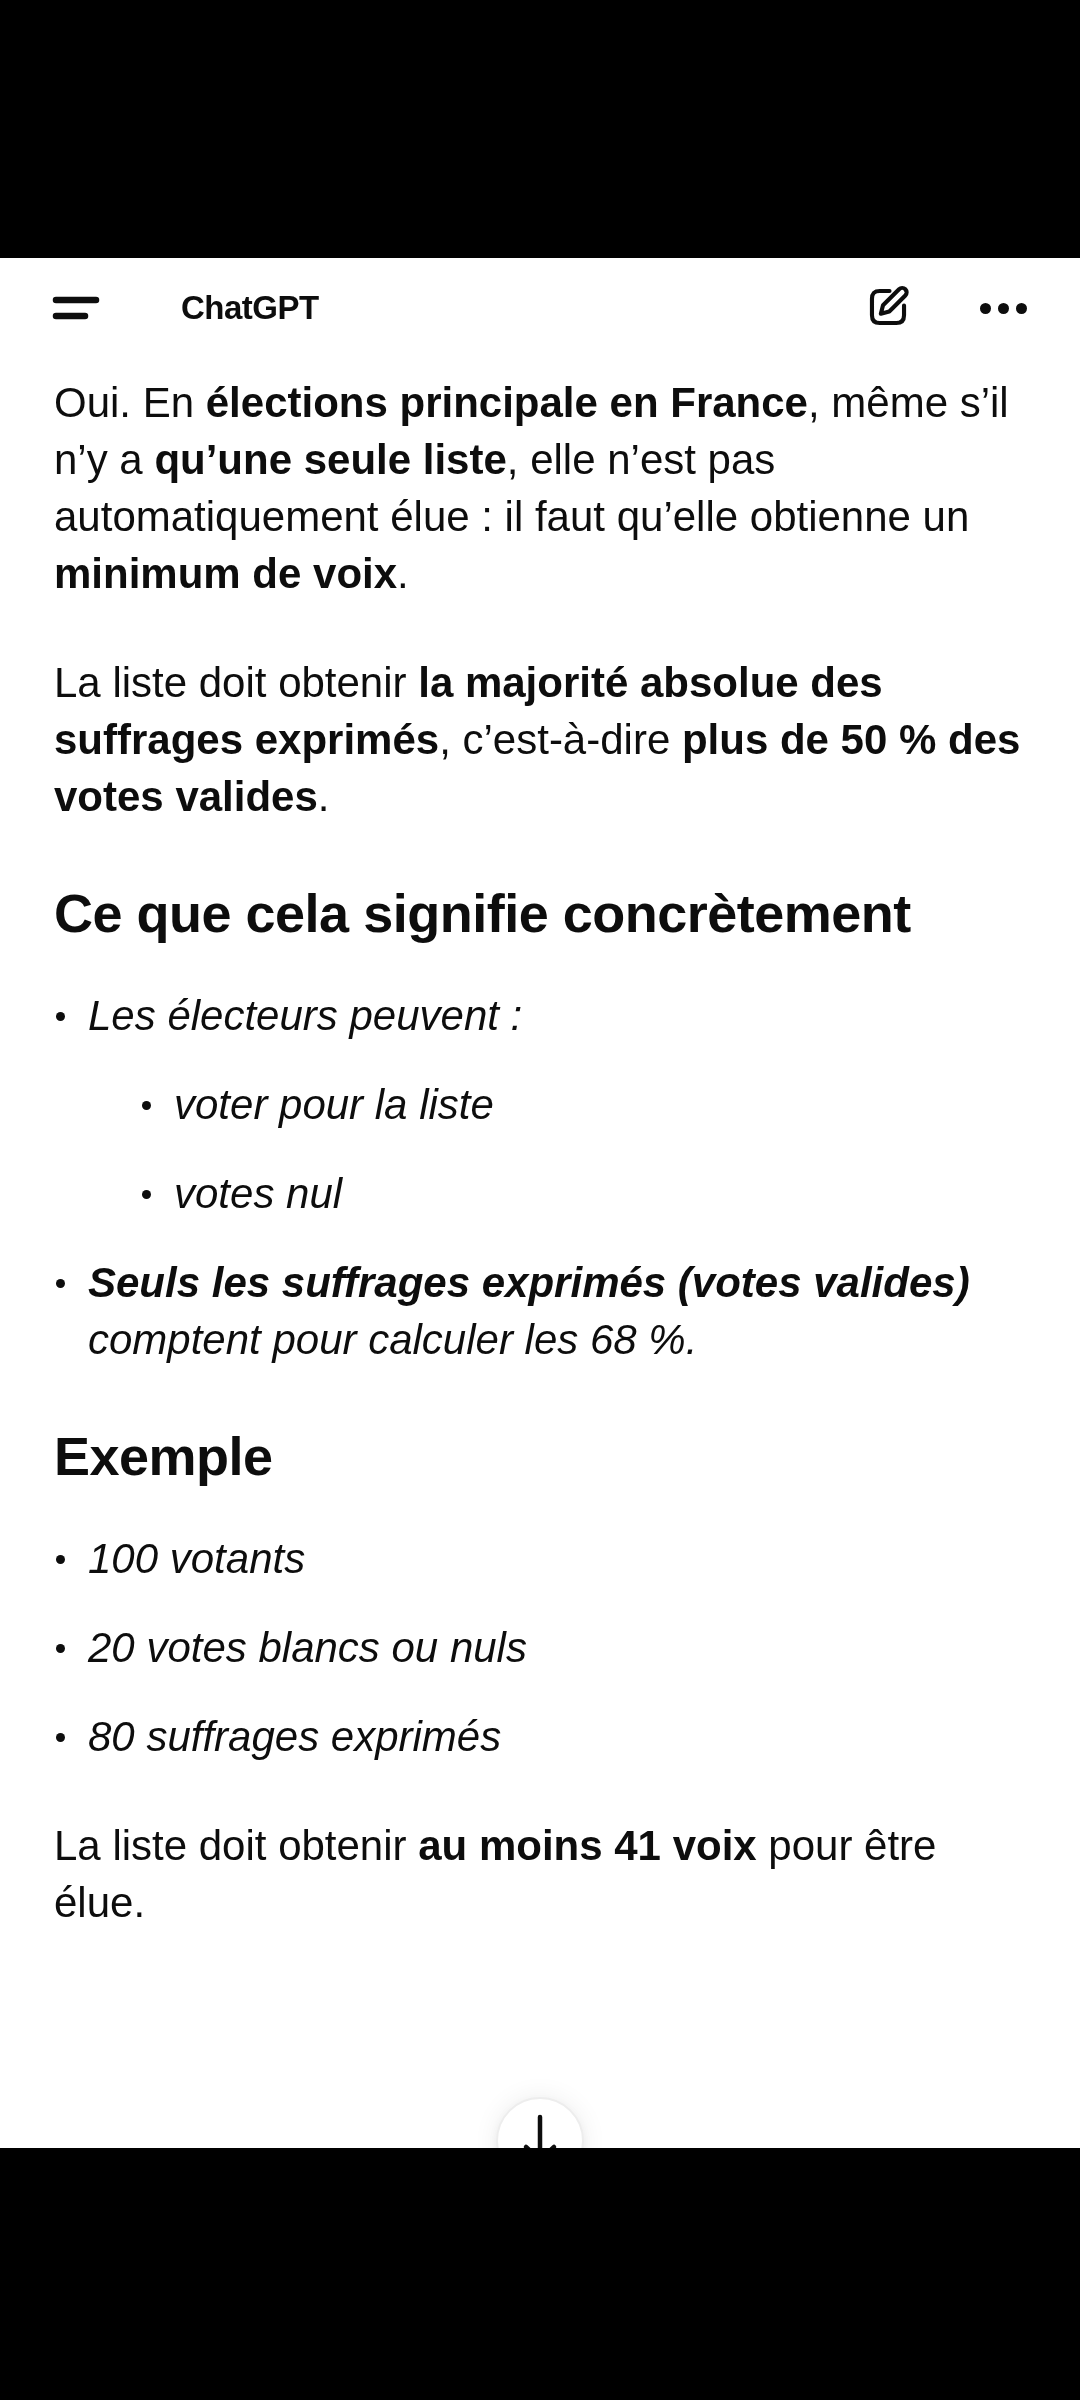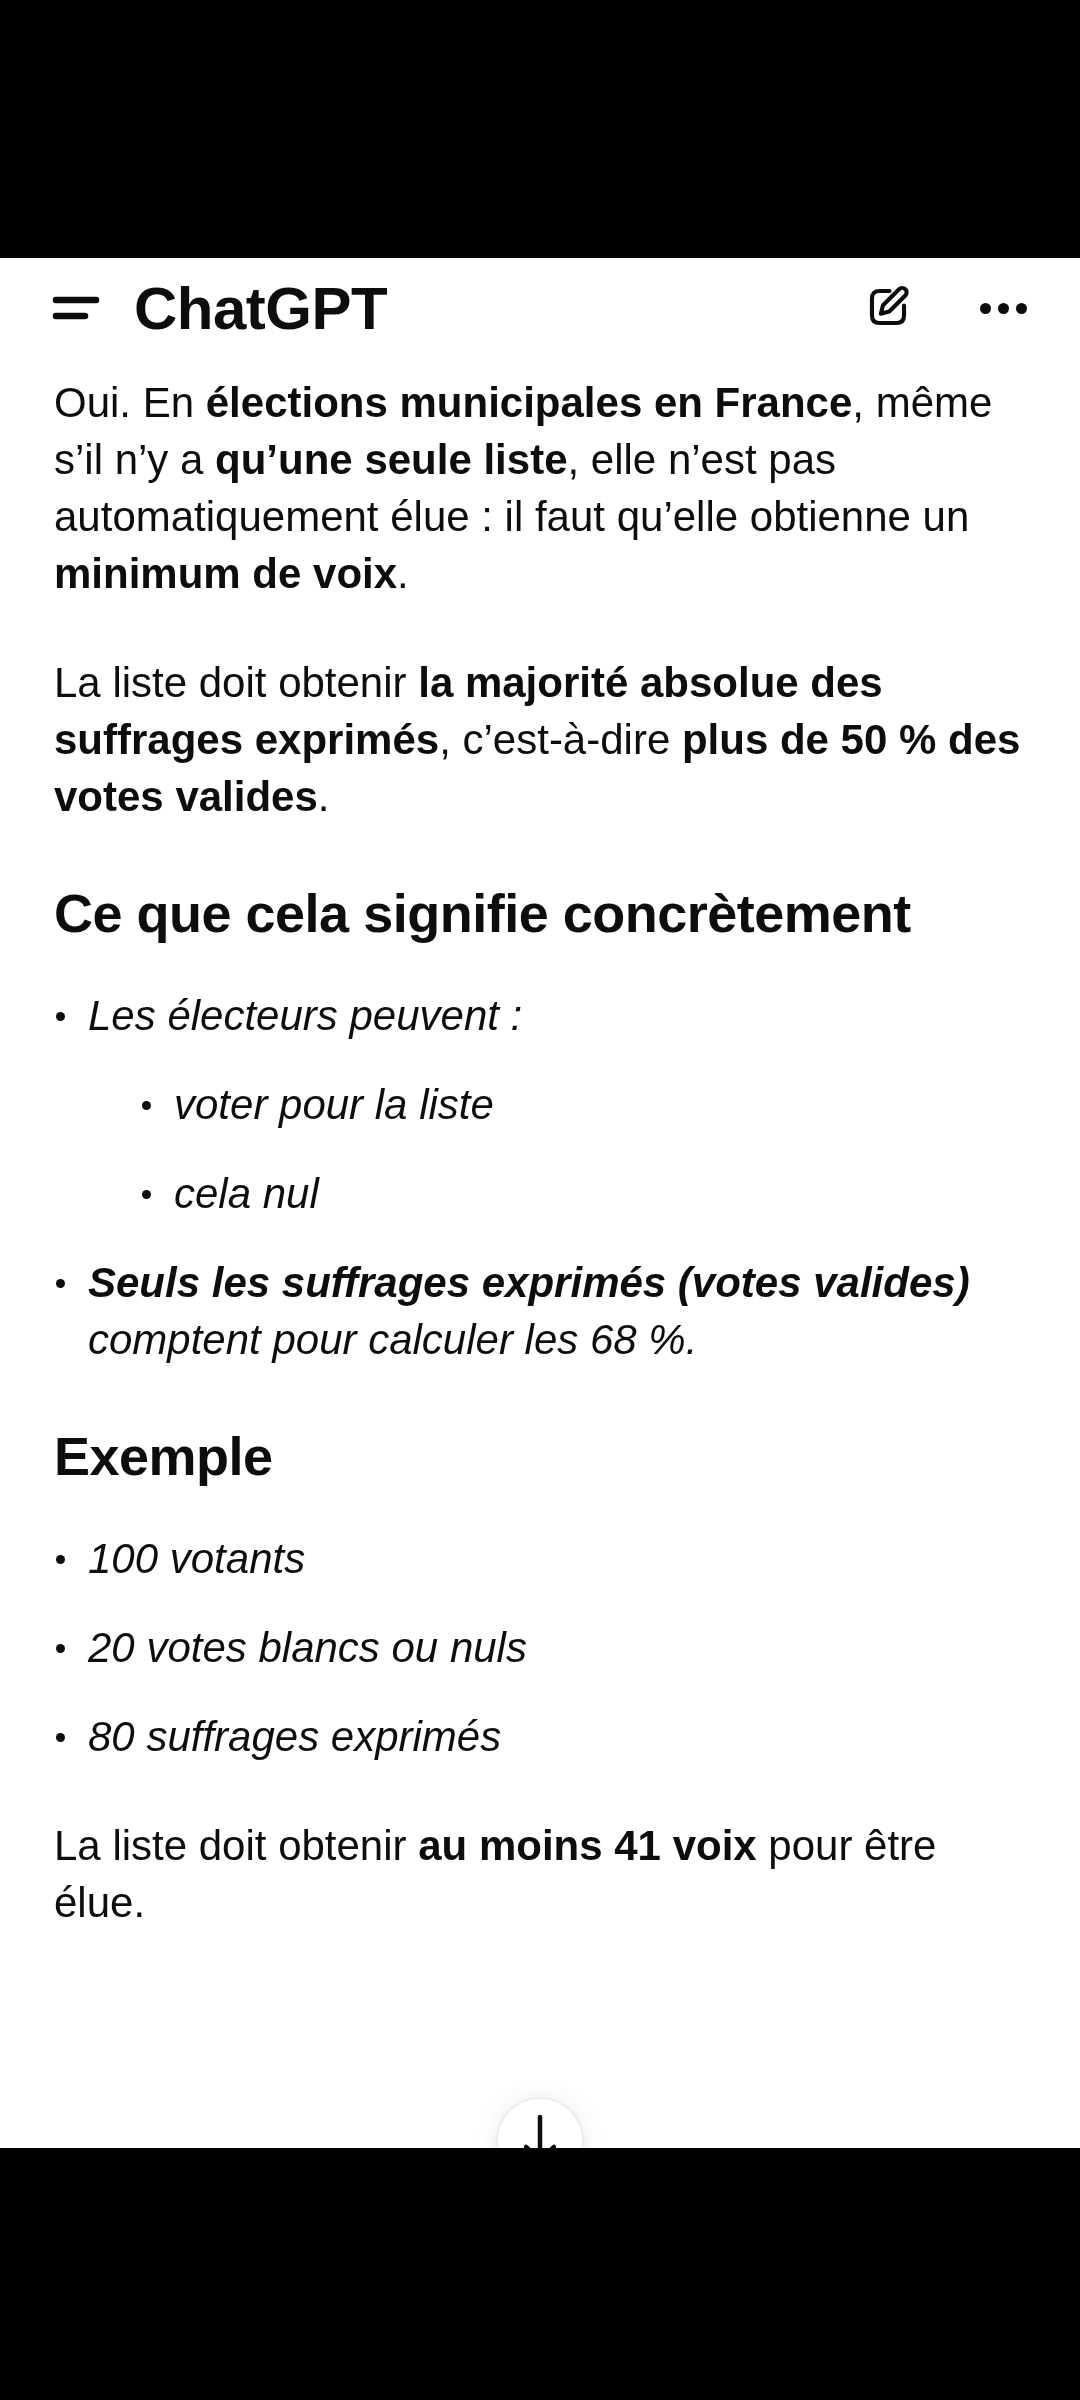--- a/index.html
+++ b/index.html
@@ -39,22 +39,22 @@
     background: none;
     border: none;
     padding: 0;
     margin: 0;
     display: flex;
     align-items: center;
     justify-content: center;
     cursor: pointer;
   }
   .app-title {
-    margin-left: 34px;
-    font-size: 60px;
+    margin-left: 81px;
+    font-size: 33px;
     font-weight: 600;
     letter-spacing: -0.5px;
     color: #0d0d0d;
   }
   .header-right { margin-left: auto; display: flex; align-items: center; }
   .compose-btn { width: 52px; height: 52px; }
   .more-btn { margin-left: 62px; width: 54px; height: 52px; display: flex; align-items: center; justify-content: center; gap: 7px; }
   .more-btn .dot {
     width: 11px; height: 11px; border-radius: 50%;
     background: #0d0d0d; display: inline-block;
@@ -144,33 +144,33 @@
           <span class="dot"></span>
             <span class="dot"></span>
             <span class="dot"></span>
         </span>
       </button>
     </div>
   </header>
 
   <main class="content">
 
-    <p><span>Oui. En </span><strong>élections municipales en France</strong><span>, même s’il n’y a </span><strong>qu’une seule liste</strong><span>, elle n’est pas automatiquement élue : il faut qu’elle obtienne un </span><strong>minimum de voix</strong><span>.</span></p>
+    <p><span>Oui. En </span><strong>élections principale en France</strong><span>, même s’il n’y a </span><strong>qu’une seule liste</strong><span>, elle n’est pas automatiquement élue : il faut qu’elle obtienne un </span><strong>minimum de voix</strong><span>.</span></p>
 
 
     <p><span>La liste doit obtenir </span><strong>la majorité absolue des suffrages exprimés</strong><span>, c’est-à-dire </span><strong>plus de 50 % des votes valides</strong><span>.</span></p>
 
     <h2>Ce que cela signifie concrètement</h2>
 
     <ul>
       <li>
         <span>Les électeurs peuvent :</span>
         <ul>
           <li><span>voter pour la liste</span></li>
-          <li><span>cela nul</span></li>
+          <li><span>votes nul</span></li>
         </ul>
       </li>
       <li><strong>Seuls les suffrages exprimés (votes valides)</strong><span> comptent pour calculer les 68 %.</span></li>
     </ul>
 
     <h2>Exemple</h2>
 
     <ul>
       <li><span>100 votants</span></li>
       <li><span>20 votes blancs ou nuls</span></li>

